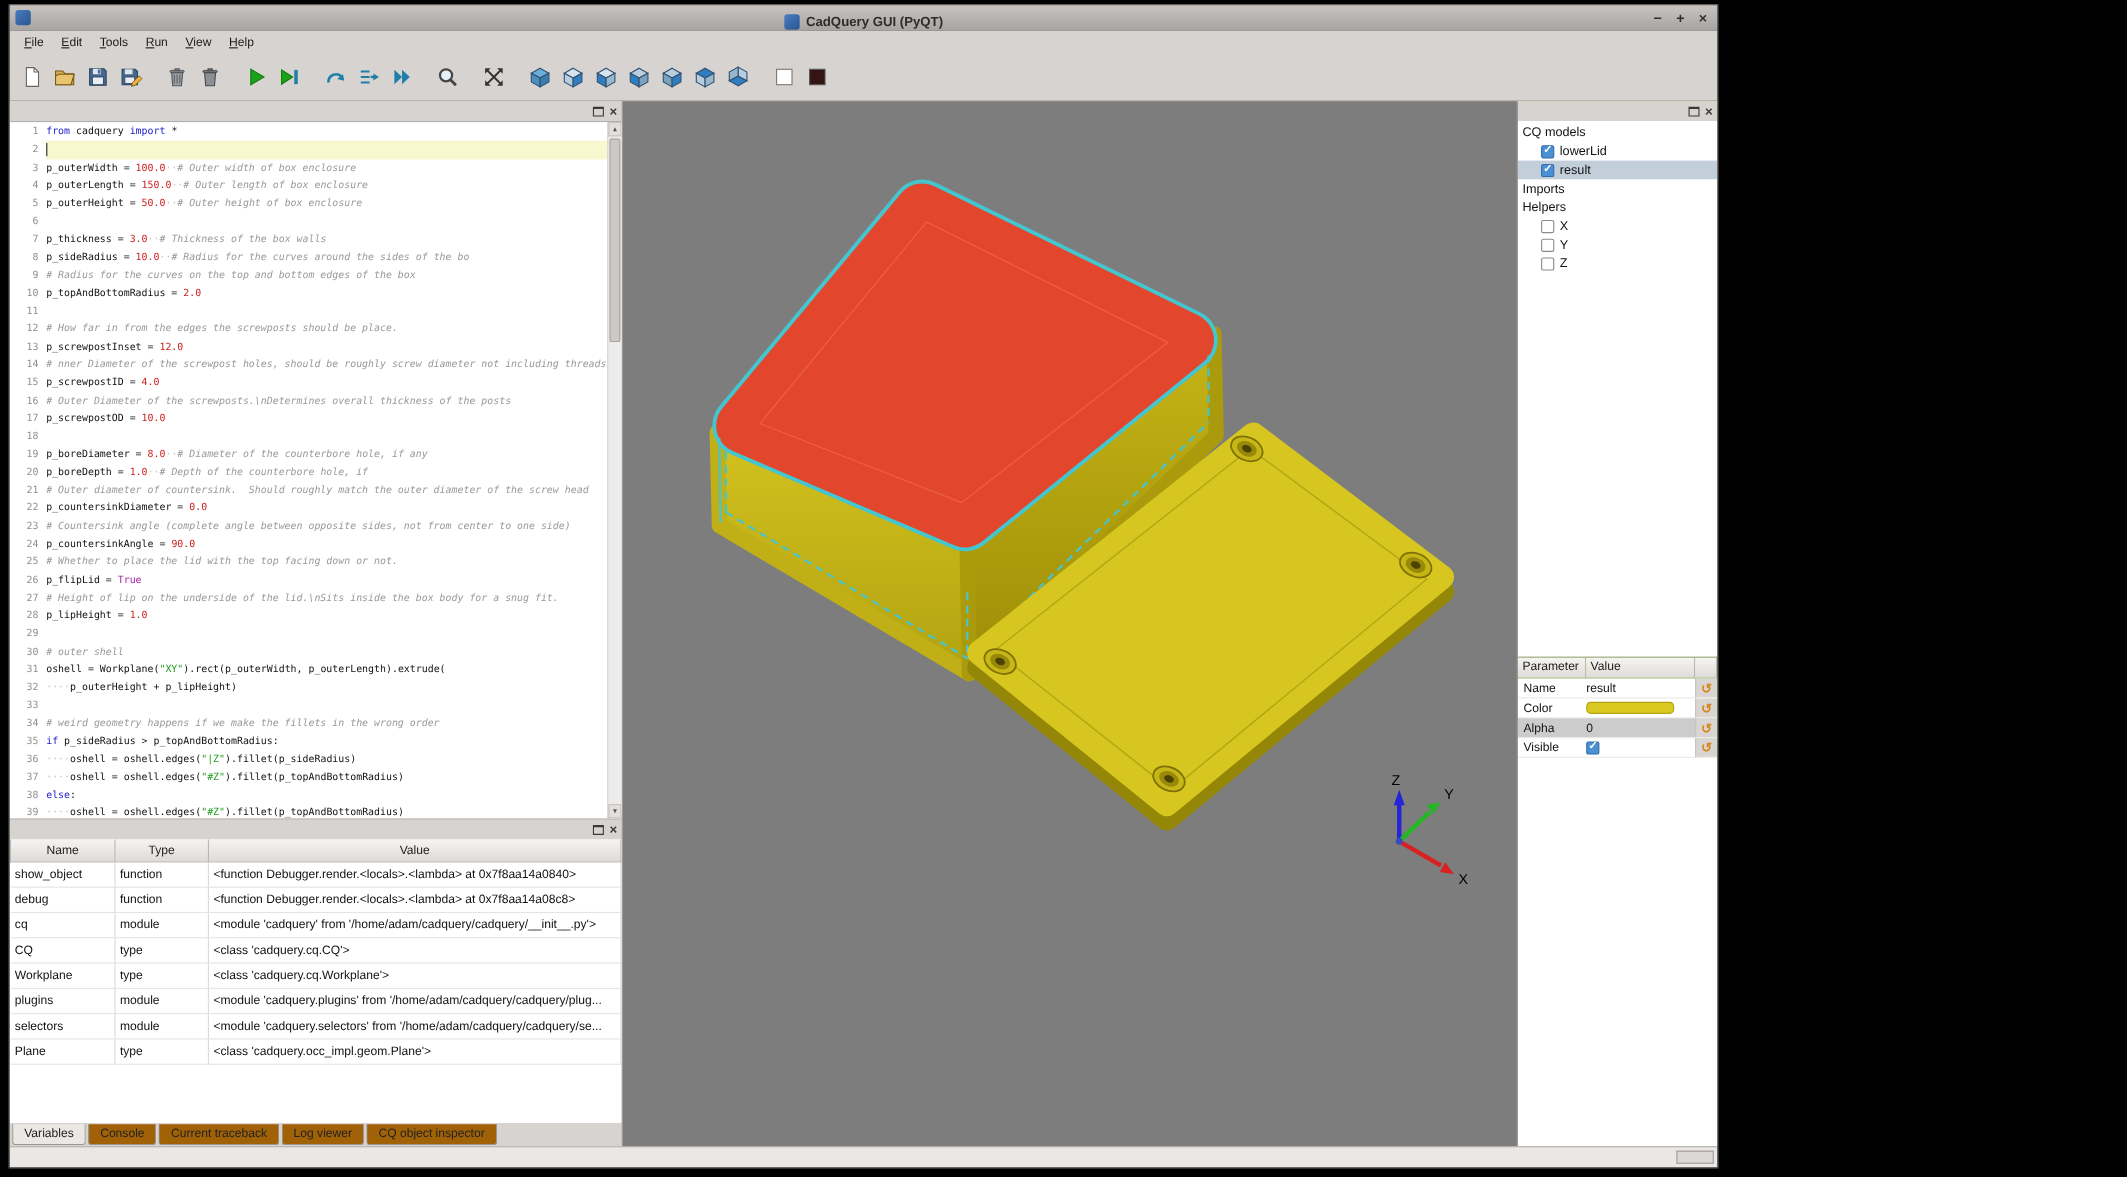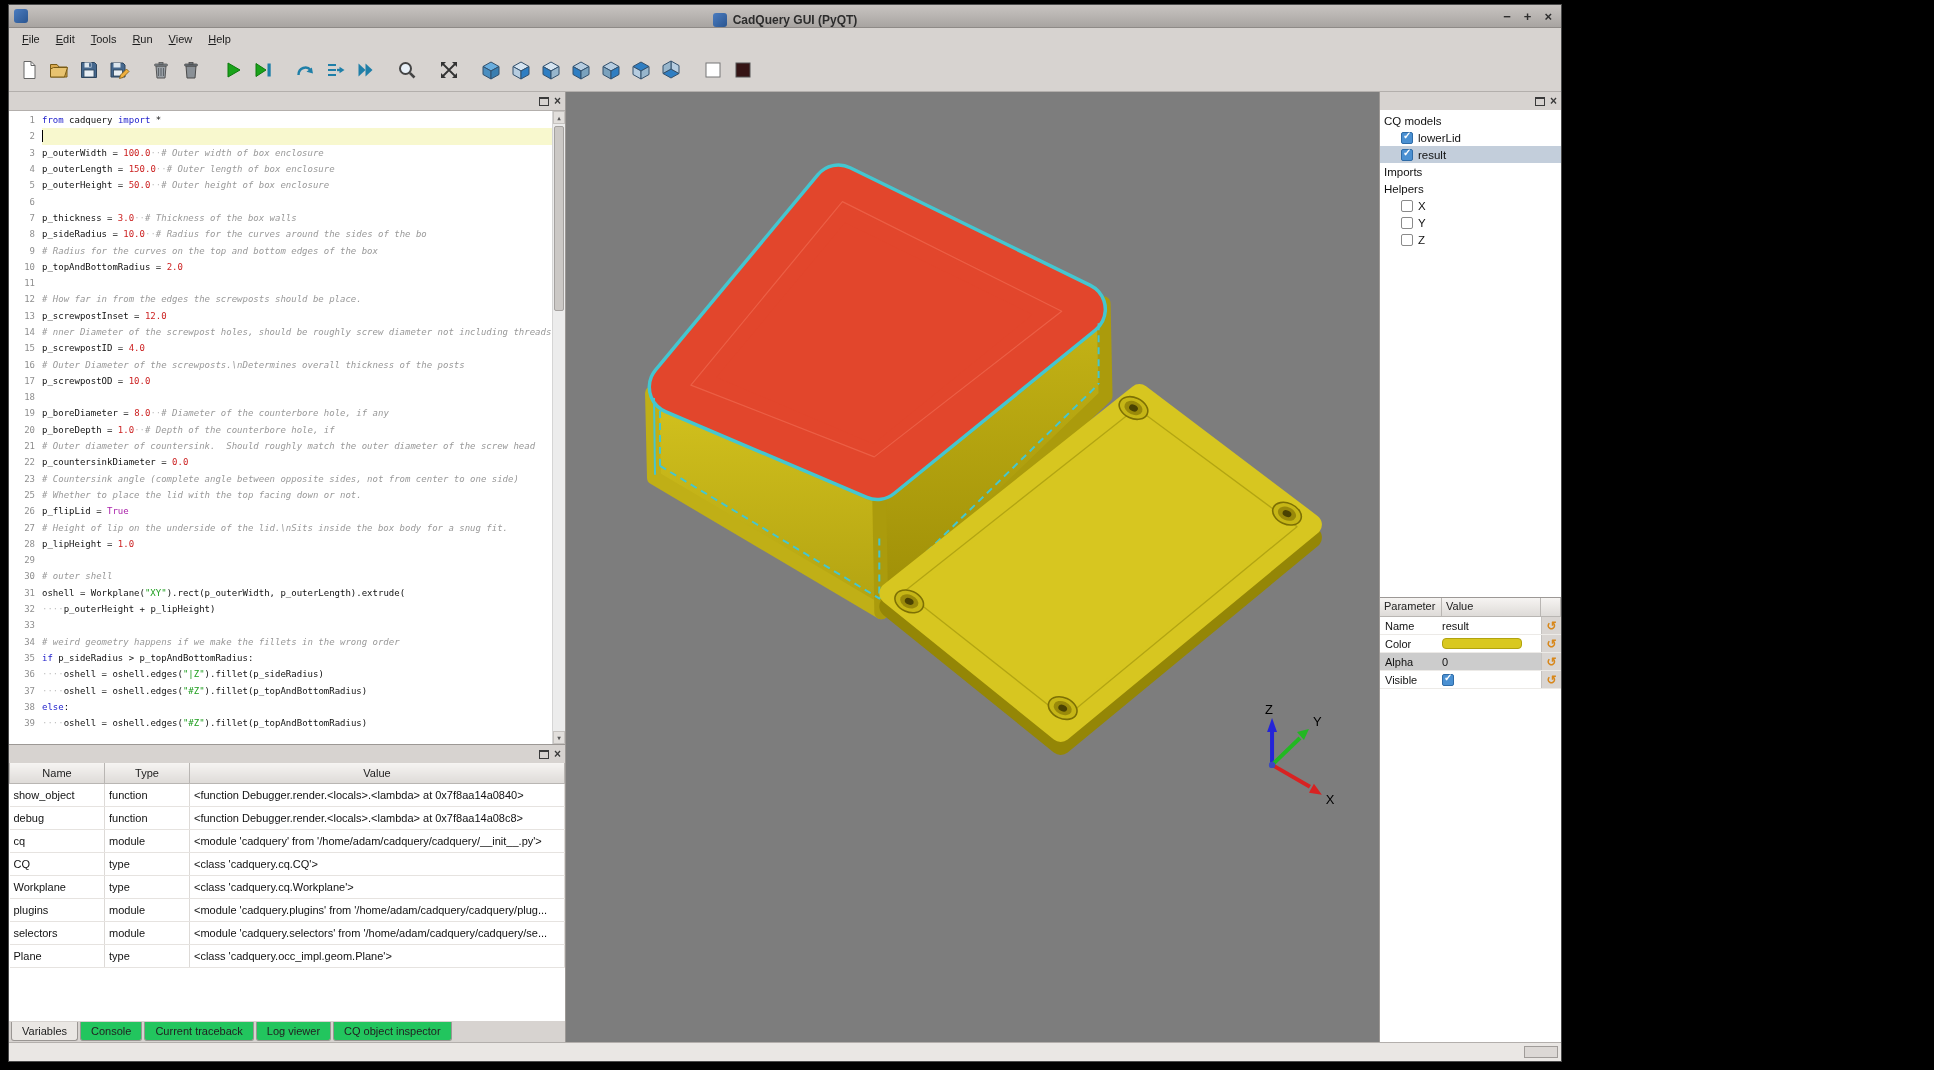--- a/index.html
+++ b/index.html
@@ -49,21 +49,21 @@
 
   
   .vars{flex:0 0 277px;display:flex;flex-direction:column;border-top:1px solid #9c9895;box-sizing:border-box;}
   .vtable{flex:1;background:#fff;overflow:hidden;}
   table{border-collapse:collapse;width:100%;table-layout:fixed;font-size:11px;}
   th{background:linear-gradient(#f6f4f2,#dedbd8);border:1px solid #b9b6b3;border-top:none;font-weight:normal;text-align:center;padding:2px 4px;height:20px;box-sizing:border-box;color:#222;}
   td{border-right:1px solid #dddad7;border-bottom:1px solid #e6e3e0;padding:2px 4px;height:23px;box-sizing:border-box;white-space:nowrap;overflow:hidden;color:#111;}
 
   
   .tabbar{flex:0 0 24px;display:flex;align-items:flex-start;padding:1px 0 0 2px;gap:2px;background:#d7d3d0;font-size:11px;color:#222;}
-  .tab{padding:3px 10px;background:#22c55e;border:1px solid #9a9693;border-top:none;border-radius:0 0 3px 3px;}
+  .tab{padding:3px 10px;background:#a16207;border:1px solid #9a9693;border-top:none;border-radius:0 0 3px 3px;}
   .tab.active{background:#eae7e4;}
 
   
   .viewport{flex:1;background:#7d7d7d;position:relative;overflow:hidden;}
   svg.scene{position:absolute;left:0;top:0;width:100%;height:100%;}
 
   
   .rightcol{flex:0 0 182px;width:182px;display:flex;flex-direction:column;border-left:1px solid #9c9895;box-sizing:border-box;background:#bef264;}
   .objects{flex:0 0 505px;display:flex;flex-direction:column;}
   .tree{flex:1;background:#fff;font-size:11.5px;color:#111;padding-top:2px;overflow:hidden;}
@@ -308,20 +308,21 @@
             <div class="cl"><span class="gut">14</span><span class="code"><span class="tk-c"># nner Diameter of the screwpost holes, should be roughly screw diameter not including threads</span></span></div>
             <div class="cl"><span class="gut">15</span><span class="code"><span class="tk-p">p_screwpostID = </span><span class="tk-r">4.0</span></span></div>
             <div class="cl"><span class="gut">16</span><span class="code"><span class="tk-c"># Outer Diameter of the screwposts.\nDetermines overall thickness of the posts</span></span></div>
             <div class="cl"><span class="gut">17</span><span class="code"><span class="tk-p">p_screwpostOD = </span><span class="tk-r">10.0</span></span></div>
             <div class="cl"><span class="gut">18</span><span class="code"></span></div>
             <div class="cl"><span class="gut">19</span><span class="code"><span class="tk-p">p_boreDiameter = </span><span class="tk-r">8.0</span><span class="tk-w">··</span><span class="tk-c"># Diameter of the counterbore hole, if any</span></span></div>
             <div class="cl"><span class="gut">20</span><span class="code"><span class="tk-p">p_boreDepth = </span><span class="tk-r">1.0</span><span class="tk-w">··</span><span class="tk-c"># Depth of the counterbore hole, if</span></span></div>
             <div class="cl"><span class="gut">21</span><span class="code"><span class="tk-c"># Outer diameter of countersink.  Should roughly match the outer diameter of the screw head</span></span></div>
             <div class="cl"><span class="gut">22</span><span class="code"><span class="tk-p">p_countersinkDiameter = </span><span class="tk-r">0.0</span></span></div>
             <div class="cl"><span class="gut">23</span><span class="code"><span class="tk-c"># Countersink angle (complete angle between opposite sides, not from center to one side)</span></span></div>
+            <div class="cl"><span class="gut">24</span><span class="code"><span class="tk-p">p_countersinkAngle = </span><span class="tk-r">90.0</span></span></div>
             <div class="cl"><span class="gut">25</span><span class="code"><span class="tk-c"># Whether to place the lid with the top facing down or not.</span></span></div>
             <div class="cl"><span class="gut">26</span><span class="code"><span class="tk-p">p_flipLid = </span><span class="tk-b">True</span></span></div>
             <div class="cl"><span class="gut">27</span><span class="code"><span class="tk-c"># Height of lip on the underside of the lid.\nSits inside the box body for a snug fit.</span></span></div>
             <div class="cl"><span class="gut">28</span><span class="code"><span class="tk-p">p_lipHeight = </span><span class="tk-r">1.0</span></span></div>
             <div class="cl"><span class="gut">29</span><span class="code"></span></div>
             <div class="cl"><span class="gut">30</span><span class="code"><span class="tk-c"># outer shell</span></span></div>
             <div class="cl"><span class="gut">31</span><span class="code"><span class="tk-p">oshell = Workplane(</span><span class="tk-s">"XY"</span><span class="tk-p">).rect(p_outerWidth, p_outerLength).extrude(</span></span></div>
             <div class="cl"><span class="gut">32</span><span class="code"><span class="tk-w">····</span><span class="tk-p">p_outerHeight + p_lipHeight)</span></span></div>
             <div class="cl"><span class="gut">33</span><span class="code"></span></div>
             <div class="cl"><span class="gut">34</span><span class="code"><span class="tk-c"># weird geometry happens if we make the fillets in the wrong order</span></span></div>

